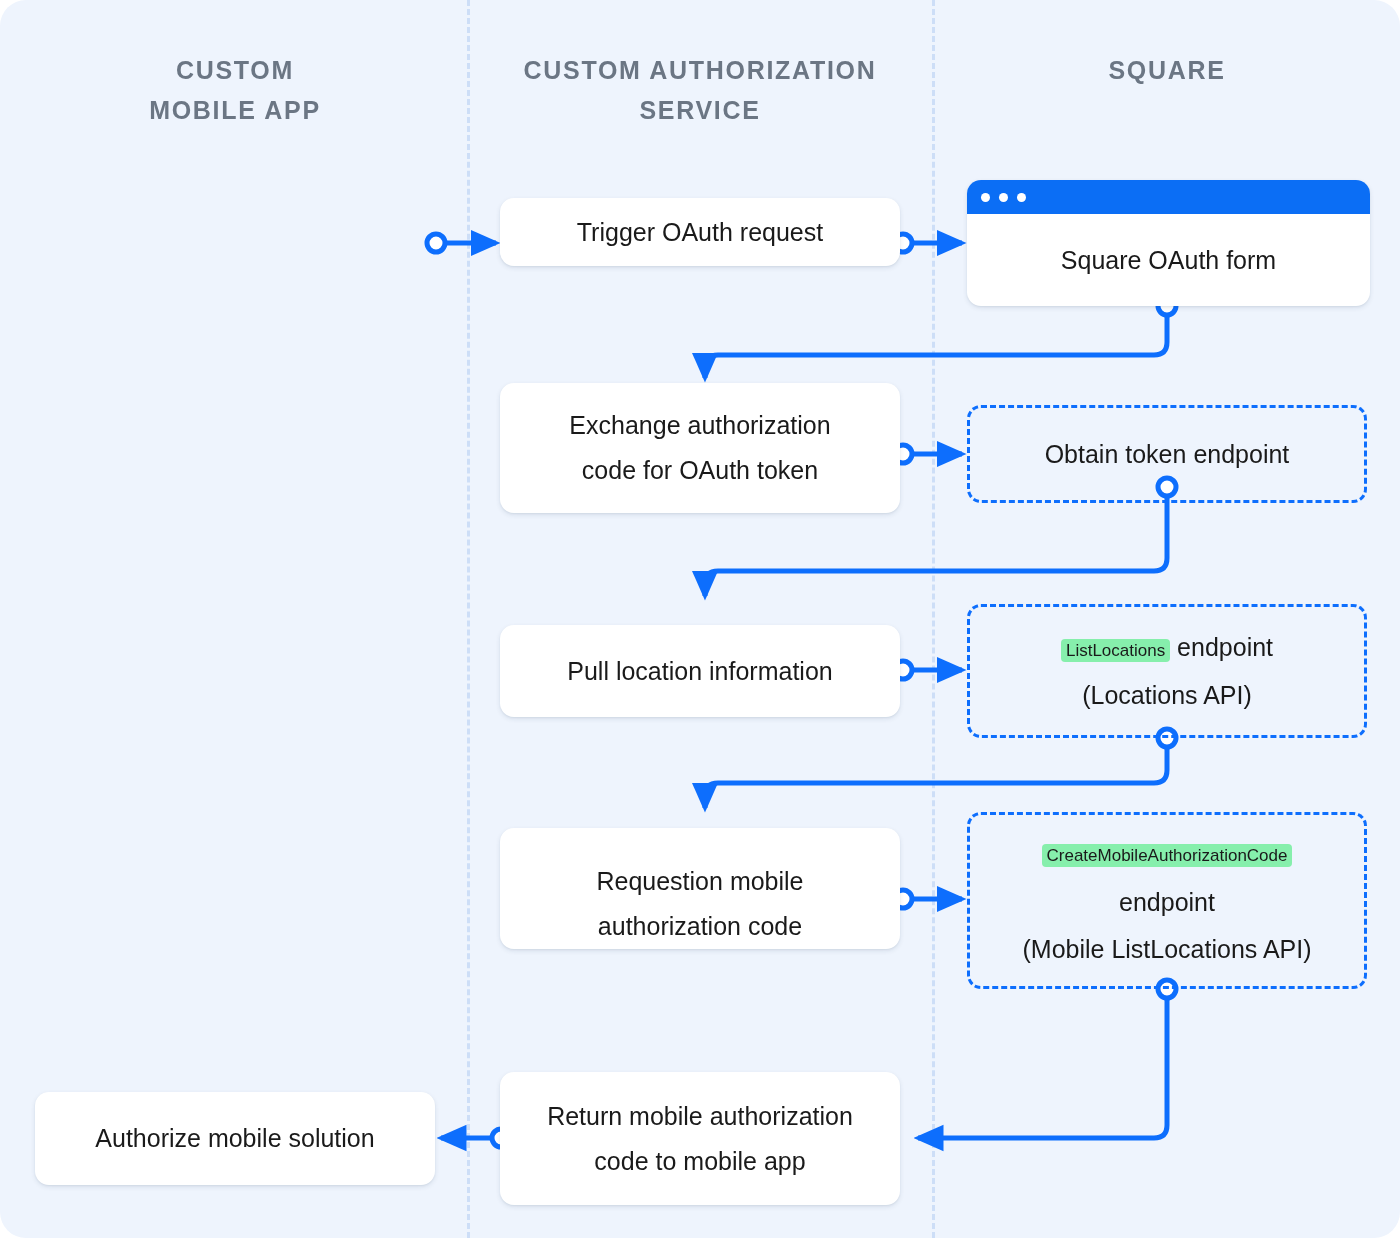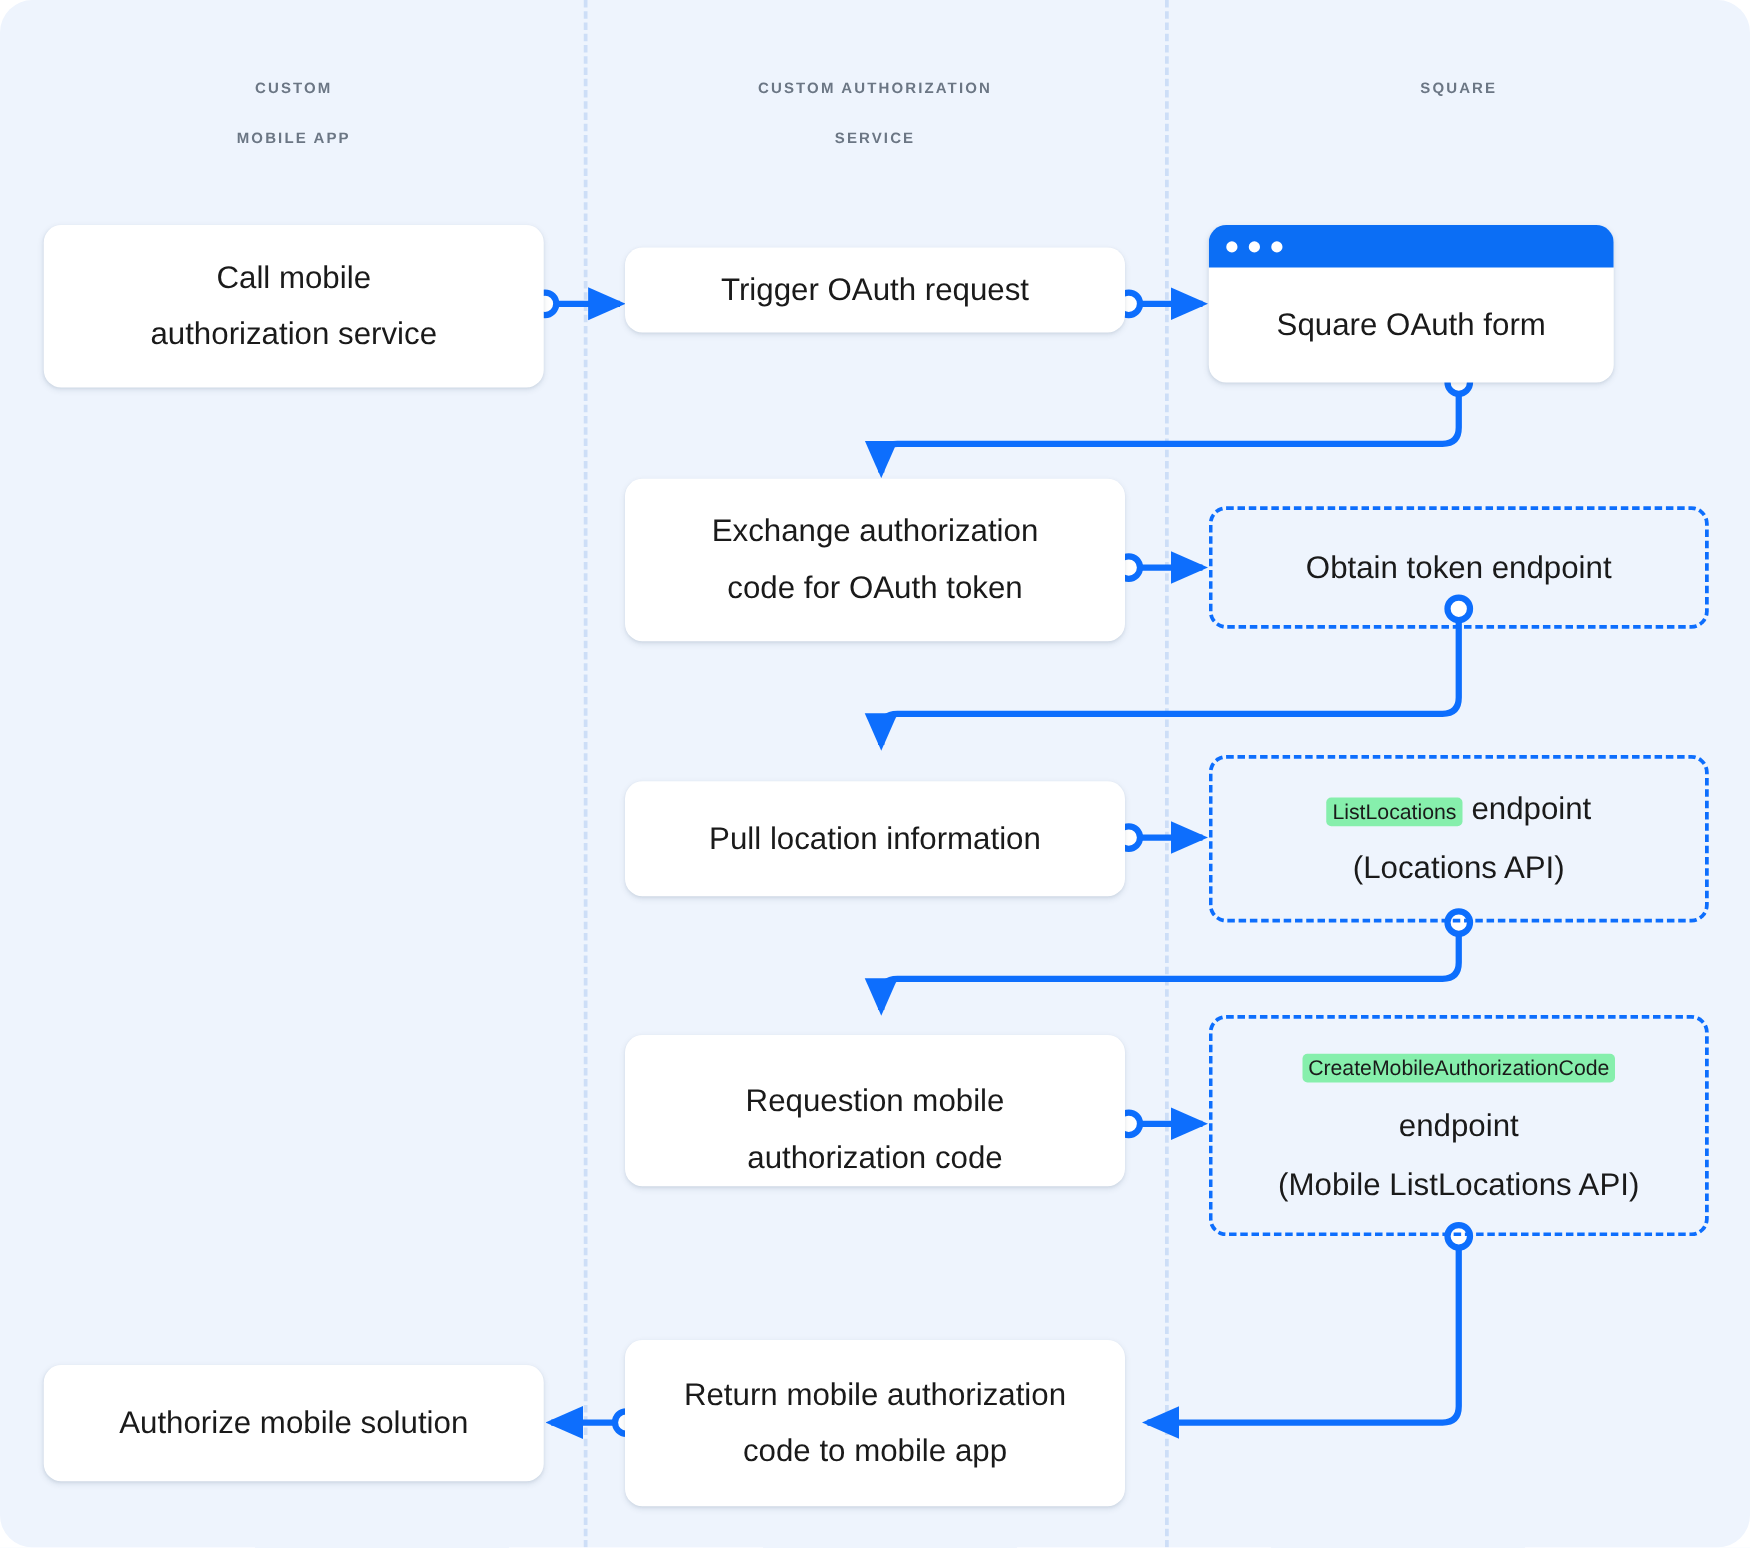--- a/index.html
+++ b/index.html
@@ -24,21 +24,21 @@
     top: 0;
     bottom: 0;
     width: 0;
     border-left: 3px dashed #cddef7;
   }
   
   .col-header {
     position: absolute;
     text-align: center;
     color: #6b7684;
-    font-size: 12px;
+    font-size: 25px;
     font-weight: 700;
     letter-spacing: 1.7px;
     line-height: 40px;
     text-transform: uppercase;
   }
   
   .node {
     position: absolute;
     box-sizing: border-box;
     display: flex;
@@ -172,34 +172,28 @@
       <circle cx="903" cy="454" r="9"></circle>
       <circle cx="1167" cy="487" r="9"></circle>
       <circle cx="903" cy="670" r="9"></circle>
       <circle cx="1167" cy="738" r="9"></circle>
       <circle cx="903" cy="899" r="9"></circle>
       <circle cx="1167" cy="989" r="9"></circle>
       <circle cx="501" cy="1138" r="9"></circle>
     </g>
   </svg>
 
-  <div class="node solid" style="left:35px; top:180px; width:400px; height:130px;">
-    <div>
-      <span class="node-text">Call mobile</span>
-      <span class="node-text">authorization service</span>
-    </div>
-  </div>
 
   <div class="node solid" style="left:500px; top:198px; width:400px; height:68px;">
     <div>
       <span class="node-text">Trigger OAuth request</span>
     </div>
   </div>
 
-  <div class="node browser" style="left:967px; top:180px; width:324px; height:126px;">
+  <div class="node browser" style="left:967px; top:180px; width:403px; height:126px;">
     <div class="browser-bar">
       <span class="browser-dot"></span>
       <span class="browser-dot"></span>
       <span class="browser-dot"></span>
     </div>
     <div class="browser-body">
       <span>Square OAuth form</span>
     </div>
   </div>
 

